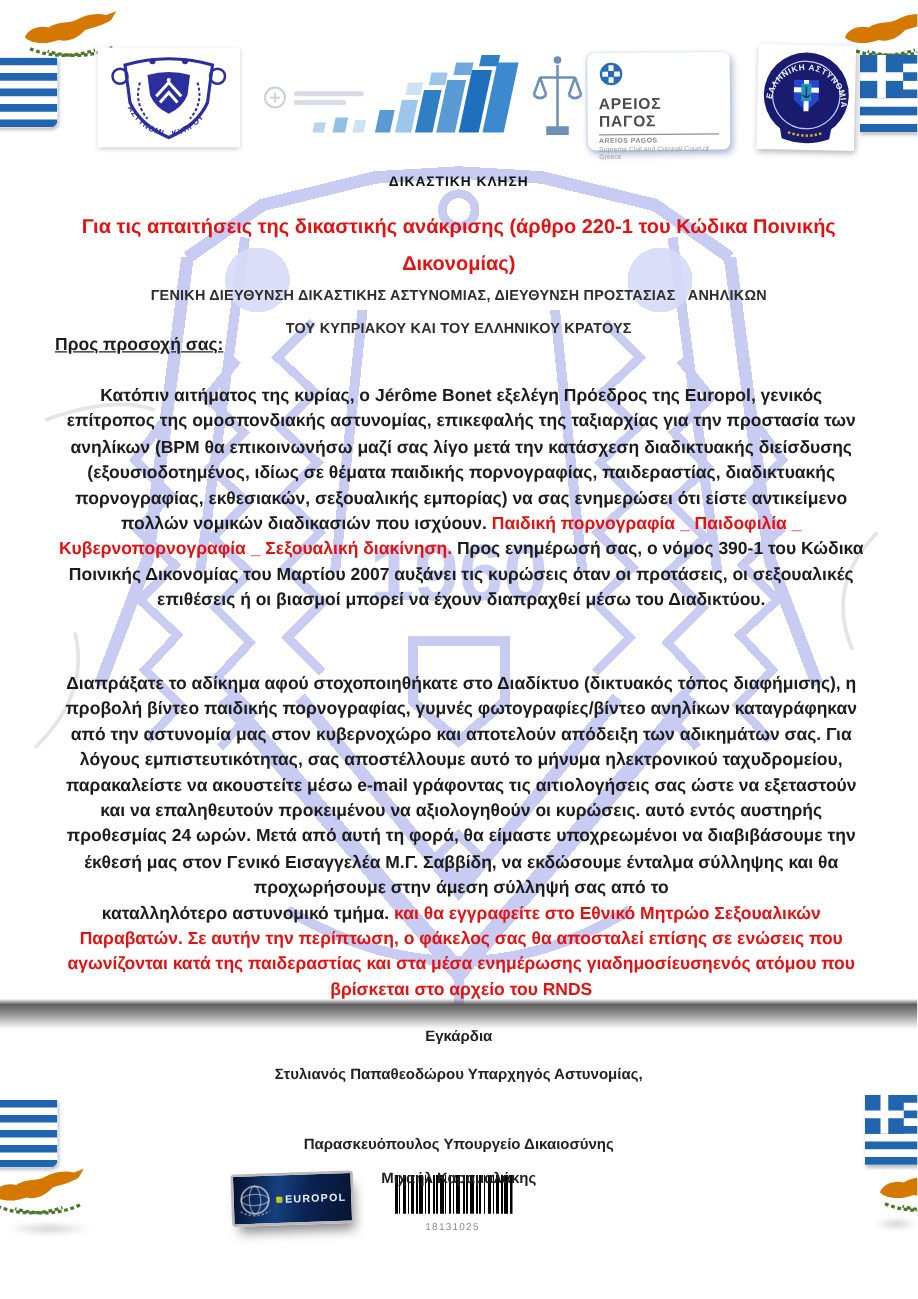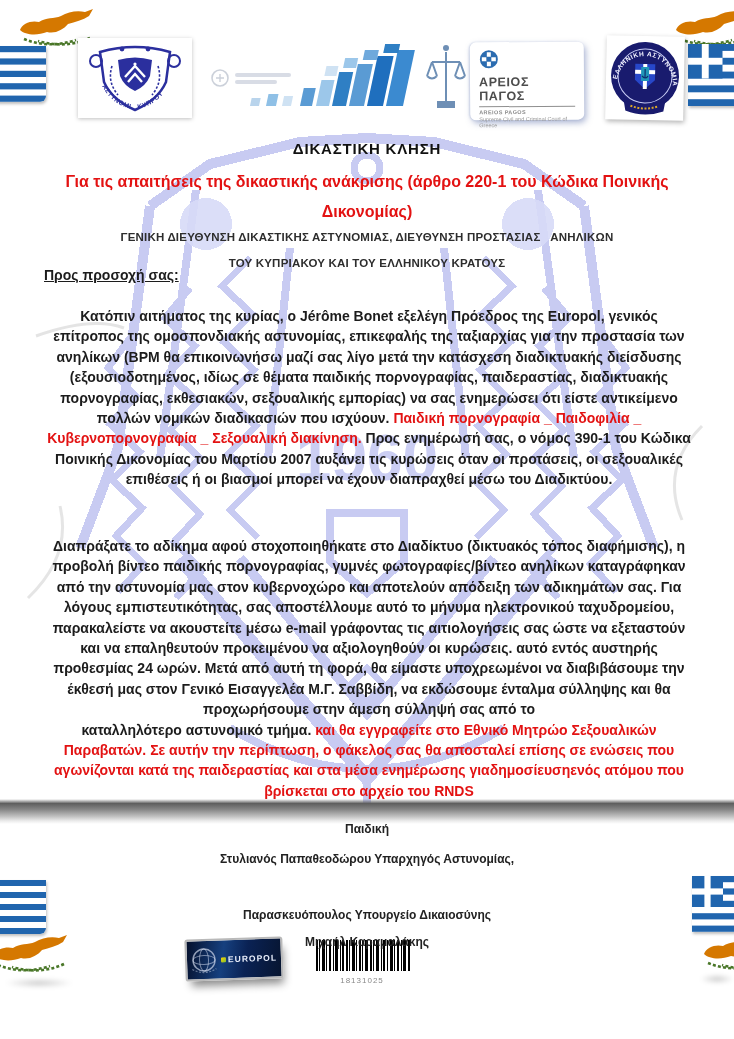--- a/index.html
+++ b/index.html
@@ -9,21 +9,21 @@
   }
   
   .wm{position:absolute;left:0;top:128px;z-index:1;pointer-events:none;}
   .scanband{
     position:absolute;left:0;top:799px;width:734px;height:25px;z-index:3;
     background:linear-gradient(to bottom,rgba(80,80,80,0) 0%,#5f5f5f 18%,#868686 42%,#bdbdbd 68%,#ececec 88%,rgba(255,255,255,0) 100%);
   }
   .content-layer{position:absolute;inset:0;z-index:4;}
   .art{position:absolute;z-index:2;}
   
-  .doc-title{position:absolute;left:0;right:0;top:140px;text-align:center;font-size:15px;letter-spacing:.8px;color:#111;}
+  .doc-title{position:absolute;left:0;right:0;top:140px;text-align:center;font-size:11px;letter-spacing:.8px;color:#111;}
   .doc-subtitle{position:absolute;left:46px;right:46px;top:167px;text-align:center;font-size:16px;line-height:30px;color:#e31212;}
   .dept{position:absolute;left:0;right:0;text-align:center;font-size:11.5px;color:#2d2d2d;letter-spacing:.2px;}
   .dept1{top:231px;} .dept2{top:257px;}
   .attention{position:absolute;left:44px;top:267px;font-size:14px;text-decoration:underline;}
   .body-p{position:absolute;left:44px;width:650px;font-size:14px;line-height:20.4px;color:#1c1c1c;text-align:center;}
   .p1{top:292px;} .p2{top:522px;}
   .red{color:#e31212;}
   .sig{position:absolute;left:0;right:0;text-align:center;font-size:12px;color:#222;}
   
   .flag{position:absolute;}
@@ -284,21 +284,21 @@
     <div class="doc-title">ΔΙΚΑΣΤΙΚΗ ΚΛΗΣΗ</div>
     <div class="doc-subtitle">Για τις απαιτήσεις της δικαστικής ανάκρισης (άρθρο 220-1 του Κώδικα Ποινικής Δικονομίας)</div>
     <div class="dept dept1">ΓΕΝΙΚΗ ΔΙΕΥΘΥΝΣΗ ΔΙΚΑΣΤΙΚΗΣ ΑΣΤΥΝΟΜΙΑΣ, ΔΙΕΥΘΥΝΣΗ ΠΡΟΣΤΑΣΙΑΣ&nbsp;&nbsp; ΑΝΗΛΙΚΩΝ</div>
     <div class="dept dept2">ΤΟΥ ΚΥΠΡΙΑΚΟΥ ΚΑΙ ΤΟΥ ΕΛΛΗΝΙΚΟΥ ΚΡΑΤΟΥΣ</div>
     <div class="attention">Προς προσοχή σας:</div>
 
     <p class="body-p p1"><span>Κατόπιν αιτήματος της κυρίας, ο Jérôme Bonet εξελέγη Πρόεδρος της Europol, γενικός επίτροπος της ομοσπονδιακής αστυνομίας, επικεφαλής της ταξιαρχίας για την προστασία των ανηλίκων (BPM θα επικοινωνήσω μαζί σας λίγο μετά την κατάσχεση διαδικτυακής διείσδυσης (εξουσιοδοτημένος, ιδίως σε θέματα παιδικής πορνογραφίας, παιδεραστίας, διαδικτυακής πορνογραφίας, εκθεσιακών, σεξουαλικής εμπορίας) να σας ενημερώσει ότι είστε αντικείμενο πολλών νομικών διαδικασιών που ισχύουν. </span><span class="red">Παιδική πορνογραφία _ Παιδοφιλία _ Κυβερνοπορνογραφία _ Σεξουαλική διακίνηση.</span><span> Προς ενημέρωσή σας, ο νόμος 390-1 του Κώδικα Ποινικής Δικονομίας του Μαρτίου 2007 αυξάνει τις κυρώσεις όταν οι προτάσεις, οι σεξουαλικές επιθέσεις ή οι βιασμοί μπορεί να έχουν διαπραχθεί μέσω του Διαδικτύου.</span></p>
 
     <p class="body-p p2"><span>Διαπράξατε το αδίκημα αφού στοχοποιηθήκατε στο Διαδίκτυο (δικτυακός τόπος διαφήμισης), η προβολή βίντεο παιδικής πορνογραφίας, γυμνές φωτογραφίες/βίντεο ανηλίκων καταγράφηκαν από την αστυνομία μας στον κυβερνοχώρο και αποτελούν απόδειξη των αδικημάτων σας. Για λόγους εμπιστευτικότητας, σας αποστέλλουμε αυτό το μήνυμα ηλεκτρονικού ταχυδρομείου, παρακαλείστε να ακουστείτε μέσω e-mail γράφοντας τις αιτιολογήσεις σας ώστε να εξεταστούν και να επαληθευτούν προκειμένου να αξιολογηθούν οι κυρώσεις. αυτό εντός αυστηρής προθεσμίας 24 ωρών. Μετά από αυτή τη φορά, θα είμαστε υποχρεωμένοι να διαβιβάσουμε την έκθεσή μας στον Γενικό Εισαγγελέα Μ.Γ. Σαββίδη, να εκδώσουμε ένταλμα σύλληψης και θα προχωρήσουμε στην άμεση σύλληψή σας από το</span><br><span>καταλληλότερο αστυνομικό τμήμα. </span><span class="red">και θα εγγραφείτε στο Εθνικό Μητρώο Σεξουαλικών Παραβατών. Σε αυτήν την περίπτωση, ο φάκελος σας θα αποσταλεί επίσης σε ενώσεις που αγωνίζονται κατά της παιδεραστίας και στα μέσα ενημέρωσης γιαδημοσίευσηενός ατόμου που βρίσκεται στο αρχείο του RNDS</span></p>
 
-    <div class="sig" style="top:822px;">Παιδική</div>
+    <div class="sig" style="top:822px;">Εγκάρδια</div>
     <div class="sig" style="top:852px;">Στυλιανός Παπαθεοδώρου Υπαρχηγός Αστυνομίας,</div>
     <div class="sig" style="top:908px;">Παρασκευόπουλος Υπουργείο Δικαιοσύνης</div>
     <div class="sig" style="top:935px;">Μιχαήλ Καραμαλάκης</div>
   </div>
 
   <div class="europol-banner art">
     <svg width="34" height="34" viewBox="0 0 34 34">
       <circle cx="17" cy="17" r="11" fill="none" stroke="rgba(220,228,245,.65)" stroke-width="1.4"></circle>
       <ellipse cx="17" cy="17" rx="11" ry="4.5" fill="none" stroke="rgba(220,228,245,.5)" stroke-width="1"></ellipse>
       <ellipse cx="17" cy="17" rx="4.5" ry="11" fill="none" stroke="rgba(220,228,245,.5)" stroke-width="1"></ellipse>

